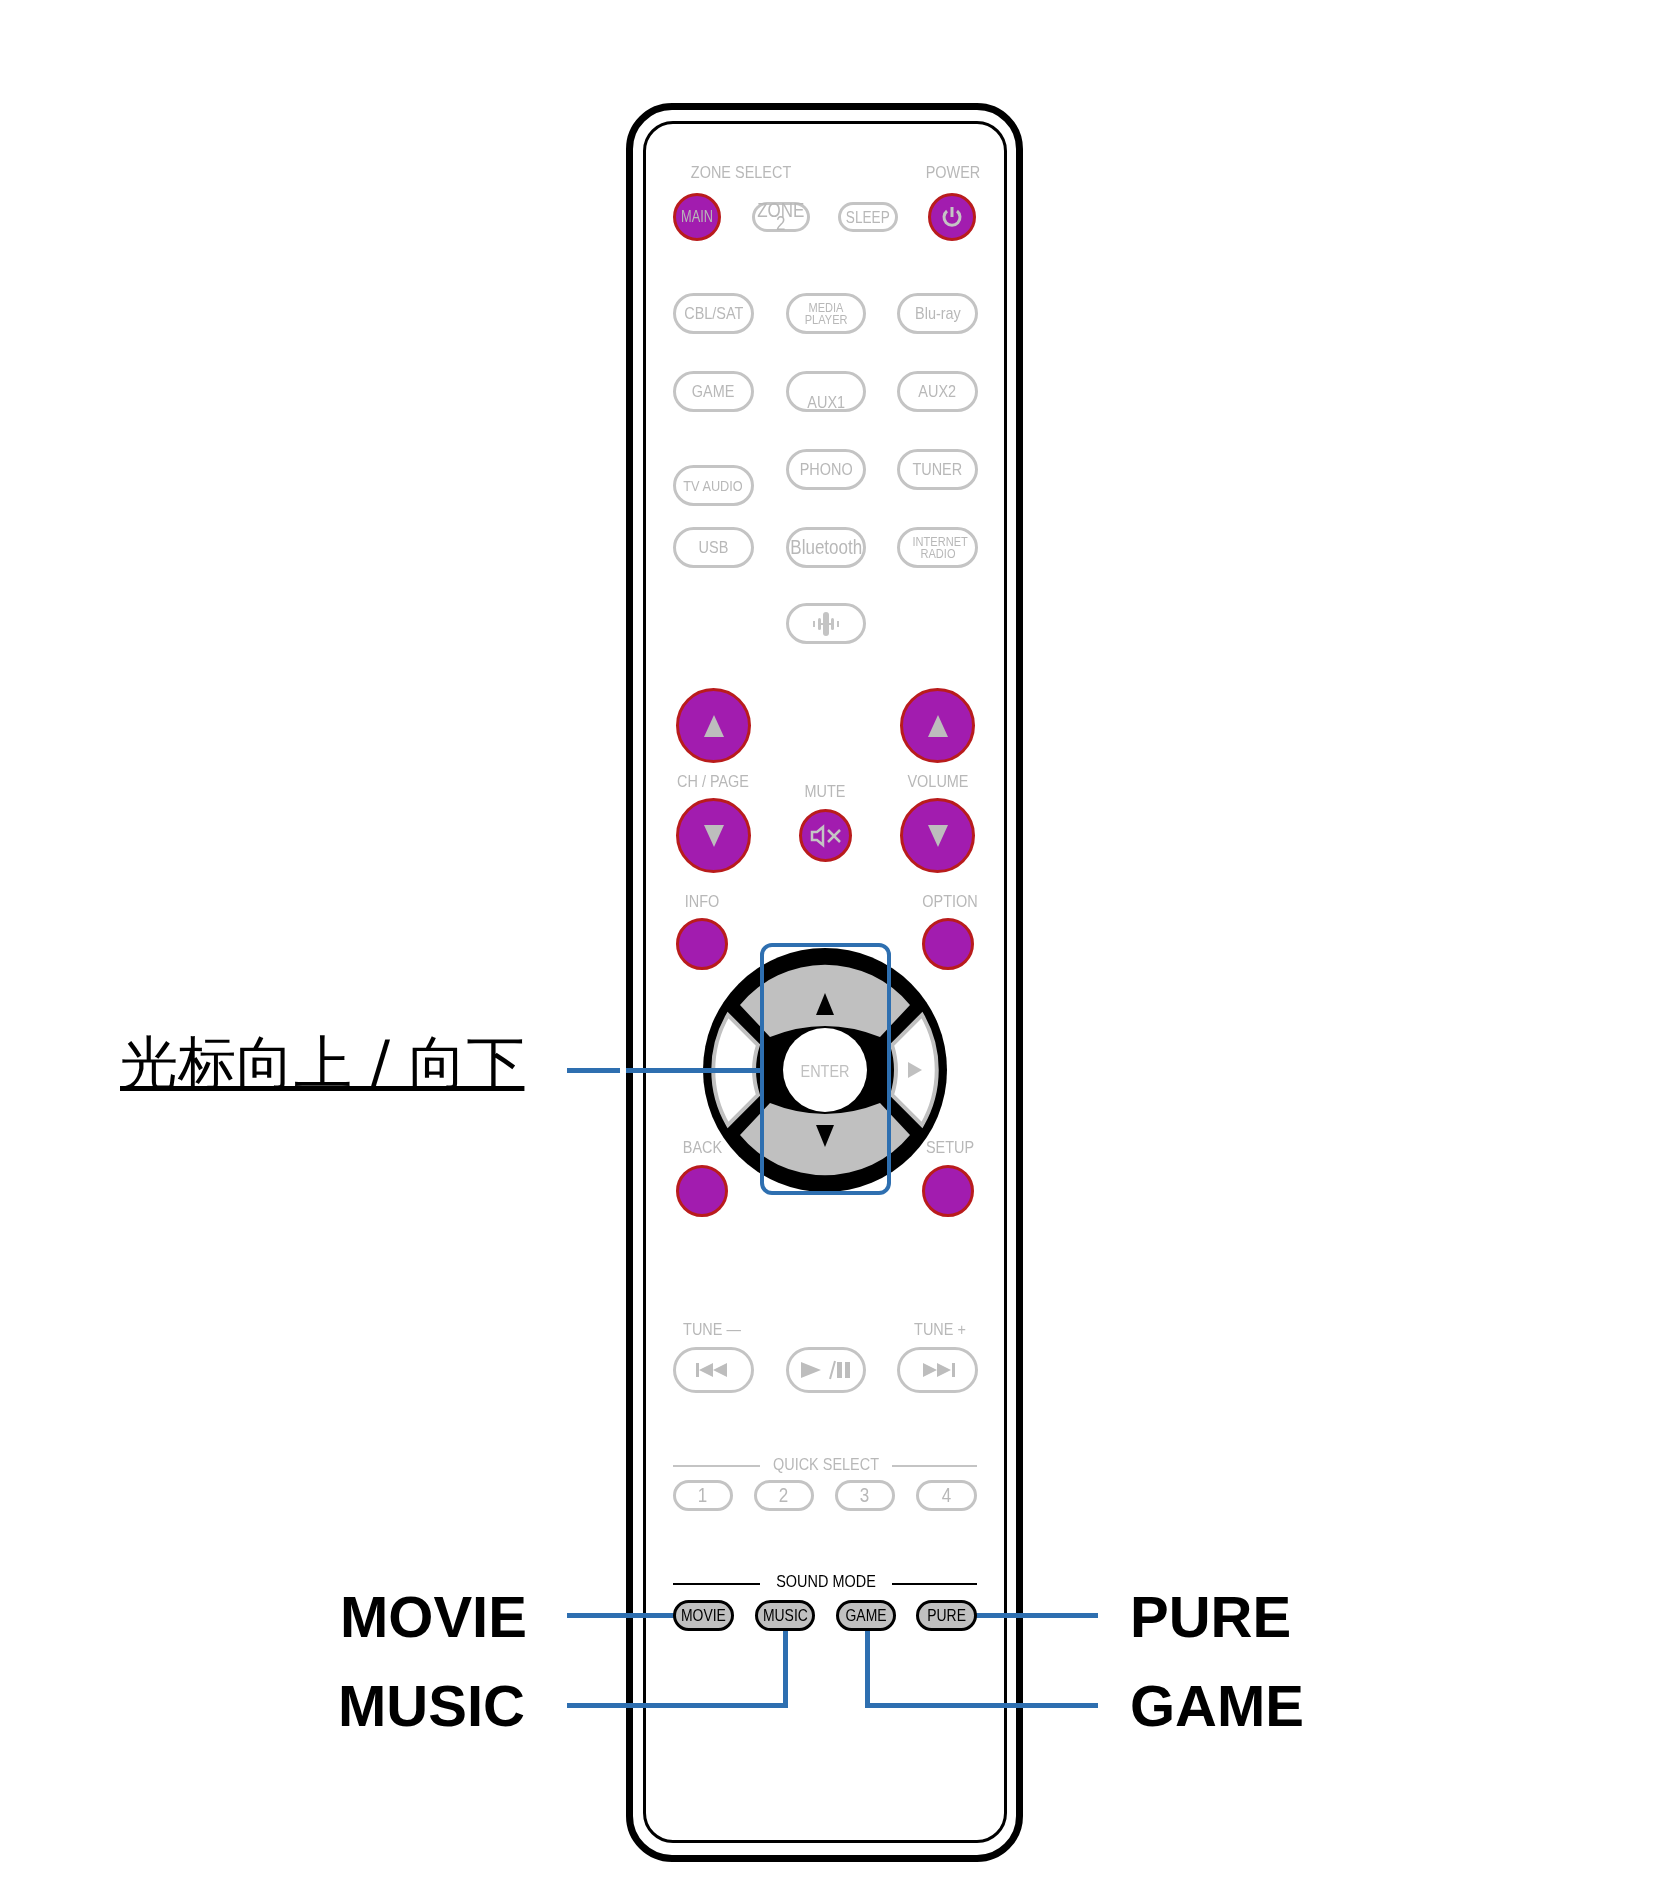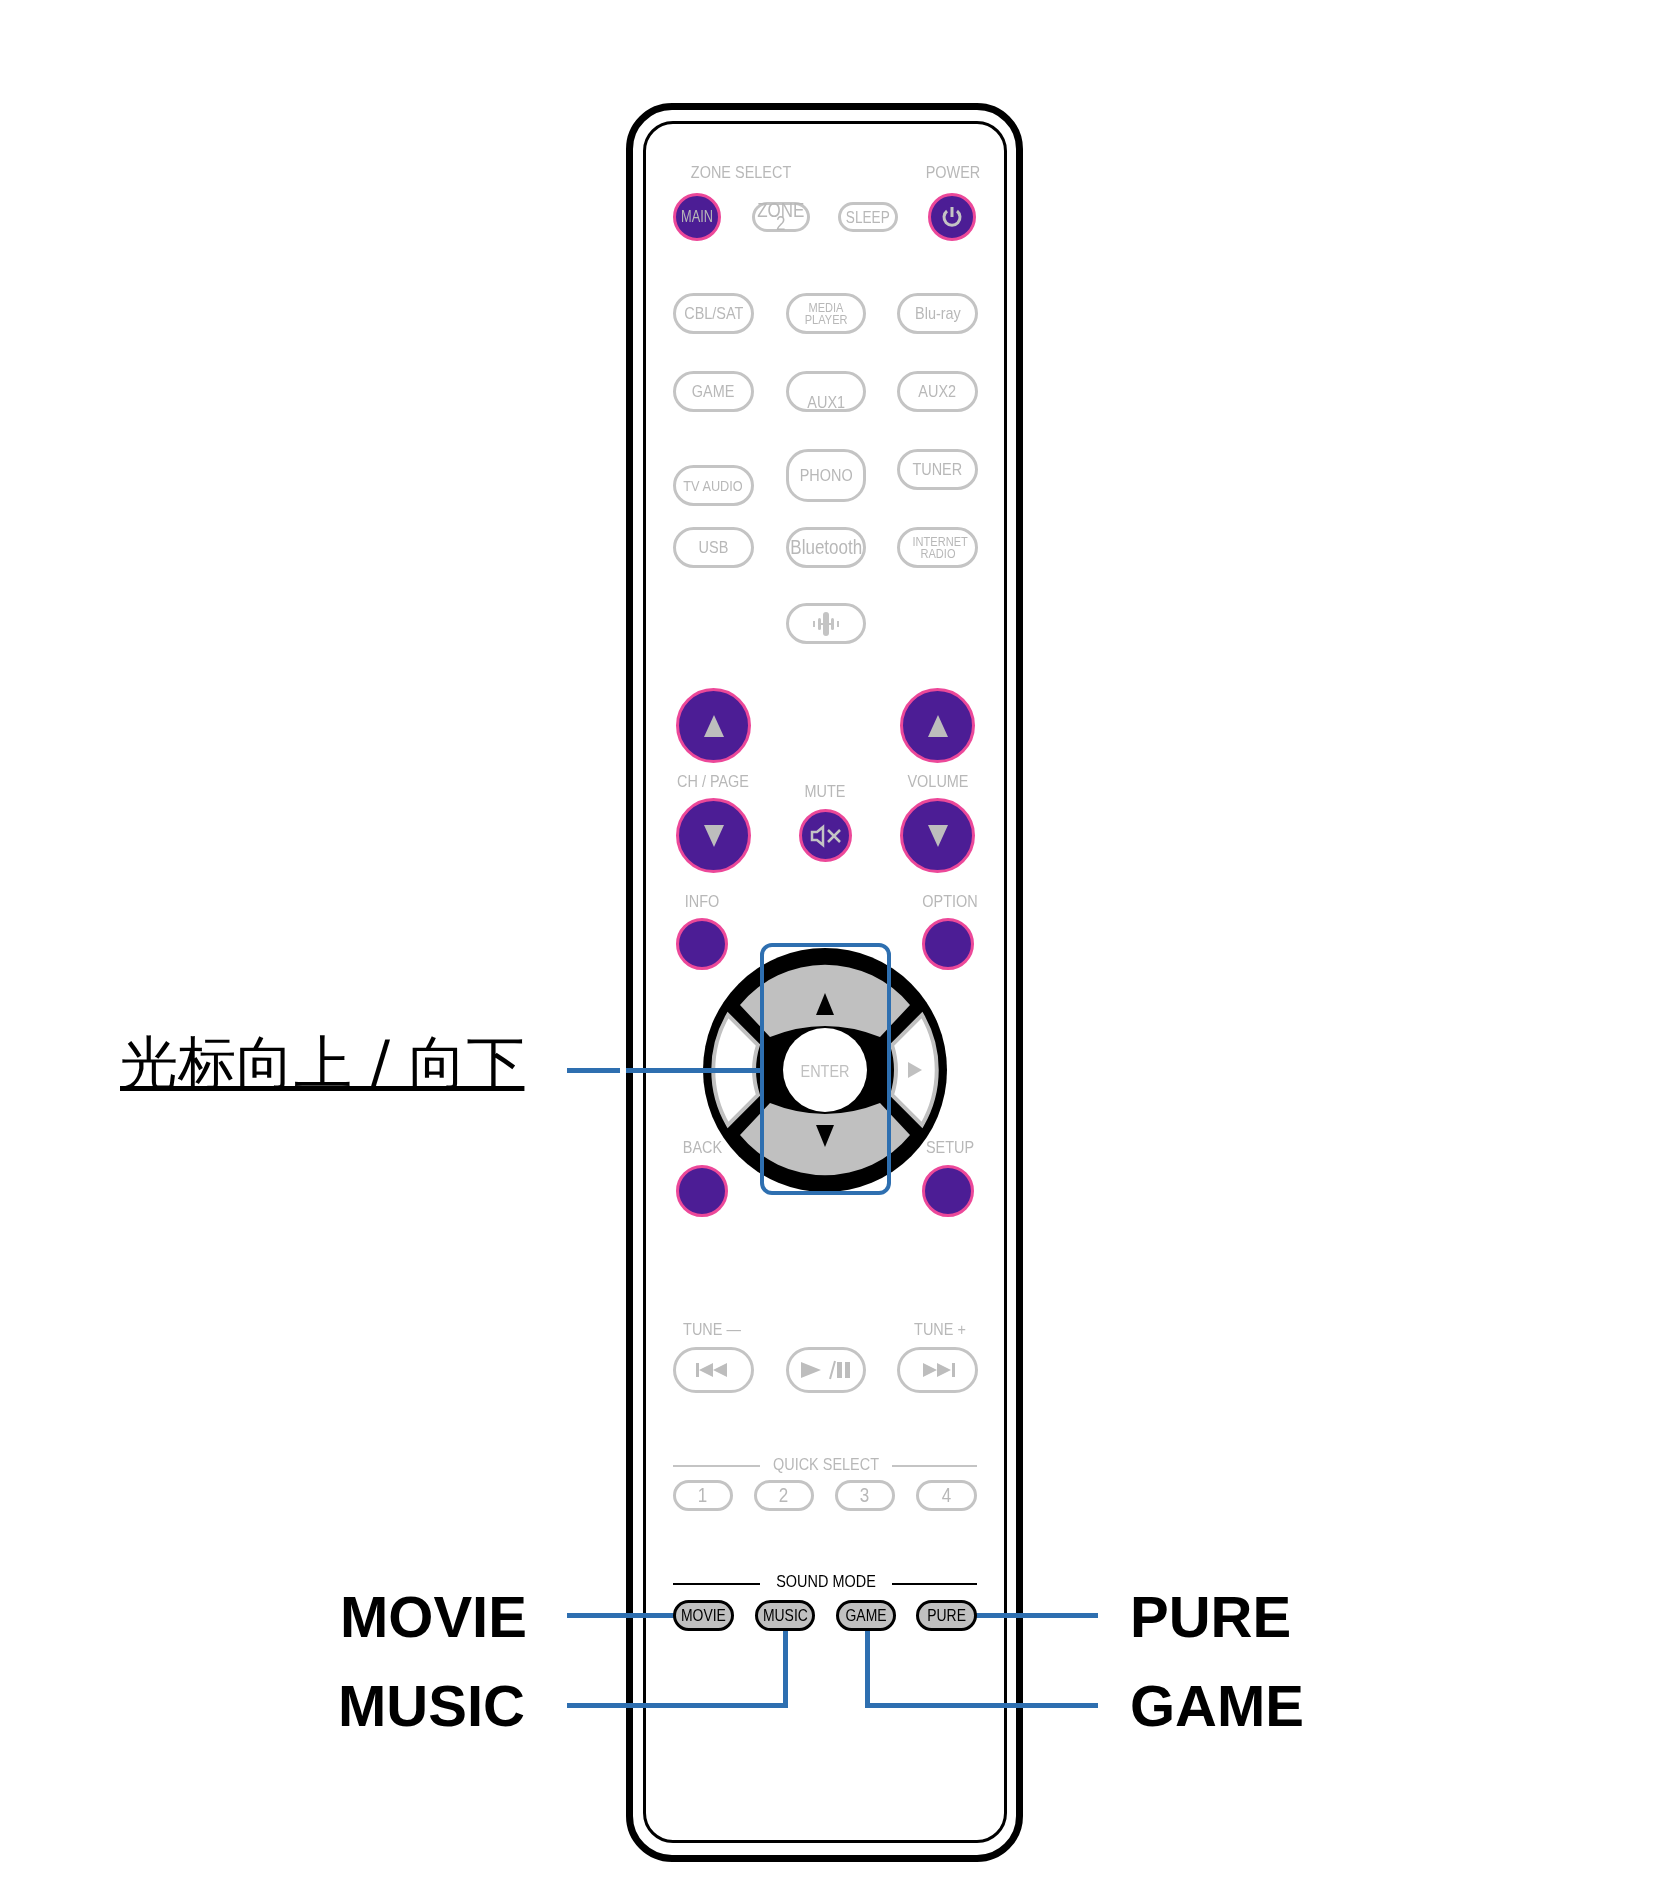--- a/index.html
+++ b/index.html
@@ -4,21 +4,21 @@
 <style>
   html, body { margin:0; padding:0; background:#ffffff; }
   body { width:1665px; height:1878px; position:relative; overflow:hidden; font-family:"Liberation Sans", sans-serif; }
   .abs { position:absolute; }
   .remote-outer { left:626px; top:103px; width:397px; height:1759px; border:7px solid #000; border-radius:46px; box-sizing:border-box; }
   .remote-inner { left:643px; top:121px; width:364px; height:1722px; border:3px solid #000; border-radius:30px; box-sizing:border-box; }
   .lbl { color:#b8b8b8; font-size:17px; text-align:center; white-space:nowrap; transform:scaleX(0.85); }
   .pill { border:3px solid #c4c4c4; border-radius:22px; box-sizing:border-box; color:#b8b8b8; display:flex; align-items:center; justify-content:center; text-align:center; font-size:17px; line-height:13px; background:#fff; }
   .pill span { transform:scaleX(0.85); display:inline-block; }
   .small { font-size:13px; line-height:12px; }
-  .circ { border:3px solid #ec4899; border-radius:50%; box-sizing:border-box; display:flex; align-items:center; justify-content:center; color:#b8b8b8; background:#4c1d95; }
+  .circ { border:3px solid #b91c1c; border-radius:50%; box-sizing:border-box; display:flex; align-items:center; justify-content:center; color:#b8b8b8; background:#a21caf; }
   .tri-up { width:0; height:0; border-left:10px solid transparent; border-right:10px solid transparent; border-bottom:22px solid #bdbdbd; }
   .tri-down { width:0; height:0; border-left:10px solid transparent; border-right:10px solid transparent; border-top:22px solid #bdbdbd; }
   .sep { height:2px; background:#c4c4c4; }
   .sep-dark { height:2px; background:#000; }
   .sm-btn { border:3px solid #000; background:#c0c0c0; border-radius:16px; box-sizing:border-box; display:flex; align-items:center; justify-content:center; color:#000; font-size:17px; }
   .sm-btn span { transform:scaleX(0.82); display:inline-block; }
   .blue { background:#2e6fb0; }
   .gap { background:#fff; }
   .callout { color:#000; font-weight:bold; font-size:58px; line-height:58px; white-space:nowrap; }
   .callout-cn { color:#000; font-size:58px; line-height:60px; white-space:nowrap; font-family:"DejaVu Sans", sans-serif; }
@@ -63,21 +63,21 @@
 <div class="abs pill" style="left:786px;top:371px;width:80px;height:41px;align-items:flex-end;">
     <span>AUX1</span>
   </div>
 <div class="abs pill" style="left:897px;top:371px;width:81px;height:41px;">
     <span>AUX2</span>
   </div>
 
 <div class="abs pill" style="left:673px;top:449px;width:81px;height:41px;font-size:15px;margin-top:16px;">
     <span>TV AUDIO</span>
   </div>
-<div class="abs pill" style="left:786px;top:449px;width:80px;height:53px;">
+<div class="abs pill" style="left:786px;top:449px;width:80px;height:41px;">
     <span>PHONO</span>
   </div>
 <div class="abs pill" style="left:897px;top:449px;width:81px;height:41px;">
     <span>TUNER</span>
   </div>
 
 <div class="abs pill" style="left:673px;top:527px;width:81px;height:41px;">
     <span>USB</span>
   </div>
 <div class="abs pill" style="left:786px;top:527px;width:80px;height:41px;font-size:20px;">

